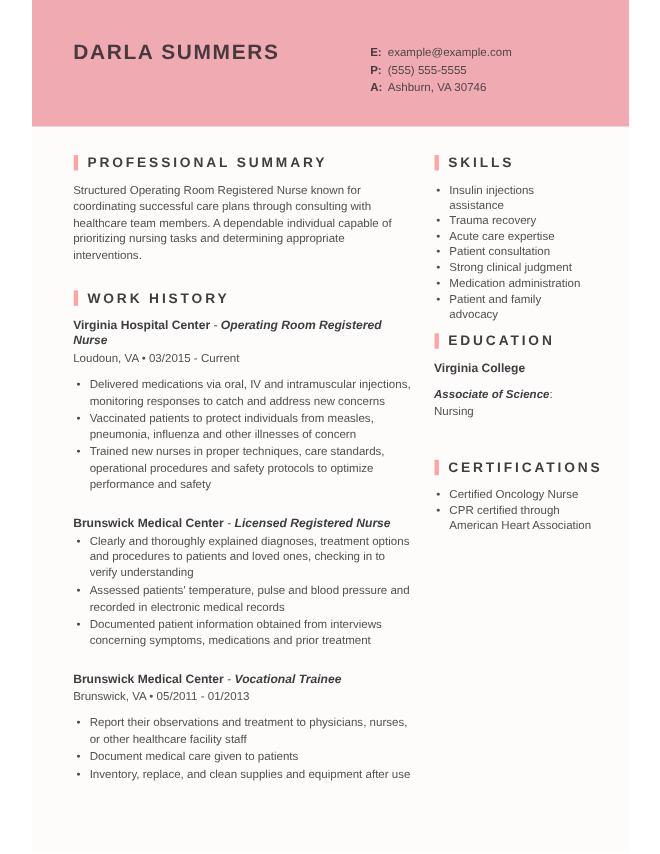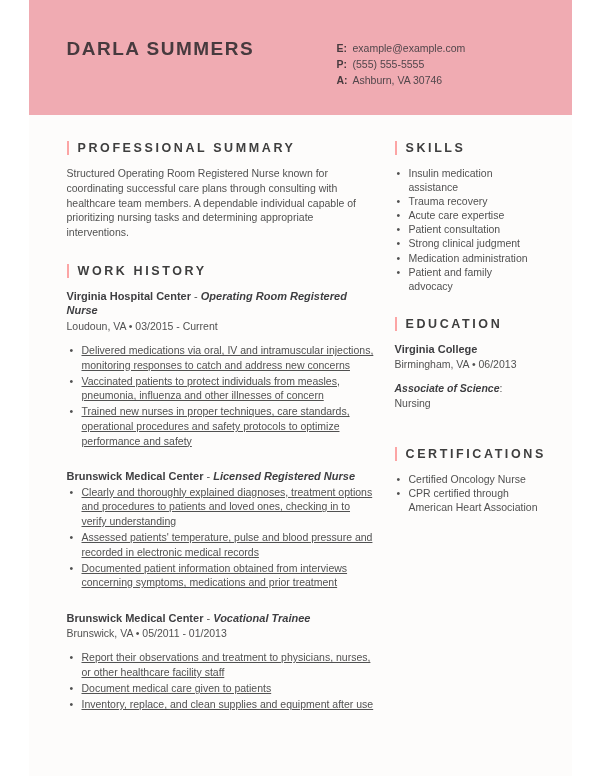--- a/index.html
+++ b/index.html
@@ -50,21 +50,21 @@
     color: #515151;
   }
   .col-left  { flex: 0 0 308px; }
   .col-right { flex: 1; min-width: 0; }
 
   .sec-h {
     font-size: 12.5px;
     font-weight: bold;
     letter-spacing: 2.6px;
     color: #3e3e3e;
-    border-left: 2px solid #fca5a5;
+    border-left: 4px solid #fca5a5;
     padding-left: 9px;
     line-height: 14px;
     margin-bottom: 11px;
   }
 
   .body-text { line-height: 14.8px; }
 
   .section { margin-bottom: 24px; }
 
   
@@ -74,36 +74,36 @@
     font-size: 11px;
     line-height: 14.5px;
     color: #3e3e41;
     margin-bottom: 1px;
   }
   .company { font-weight: bold; }
   .sep { font-weight: normal; color: #515151; }
   .jtitle { font-weight: bold; font-style: italic; }
   .meta { line-height: 15px; margin-bottom: 9px; color: #515151; }
 
-  ul.blist { list-style: none; text-decoration: underline; }
+  ul.blist { list-style: none; }
   ul.blist li {
     position: relative;
     padding-left: 15px;
     line-height: 14.6px;
     margin-bottom: 1.5px;
   }
   ul.blist li::before {
     content: "\2022";
     position: absolute;
     left: 3px;
     color: #515151;
   }
 
   
-  .skills-sec { margin-bottom: 24px; }
+  .skills-sec { margin-bottom: 10px; }
   ul.slist { list-style: none; }
   ul.slist li {
     position: relative;
     padding-left: 14px;
     line-height: 14.1px;
     margin-bottom: 0;
   }
   ul.slist li::before {
     content: "\2022";
     position: absolute;
@@ -187,34 +187,33 @@
           </ul>
         </article>
       </section>
     </div>
 
     <aside class="col-right">
 
       <section class="skills-sec">
         <h2 class="sec-h">SKILLS</h2>
         <ul class="slist">
-          <li>Insulin medication assistance</li>
+          <li>Insulin injections assistance</li>
           <li>Trauma recovery</li>
           <li>Acute care expertise</li>
           <li>Patient consultation</li>
           <li>Strong clinical judgment</li>
           <li>Medication administration</li>
           <li>Patient and family advocacy</li>
         </ul>
       </section>
 
       <section class="edu-sec">
         <h2 class="sec-h">EDUCATION</h2>
         <div class="school">Virginia College</div>
-        <div class="edu-meta">Birmingham, VA • 06/2013</div>
         <div class="degree-line">
           <span class="degree">Associate of Science</span><span>: Nursing</span>
         </div>
       </section>
 
       <section>
         <h2 class="sec-h">CERTIFICATIONS</h2>
         <ul class="slist">
           <li>Certified Oncology Nurse</li>
           <li>CPR certified through American Heart Association</li>

